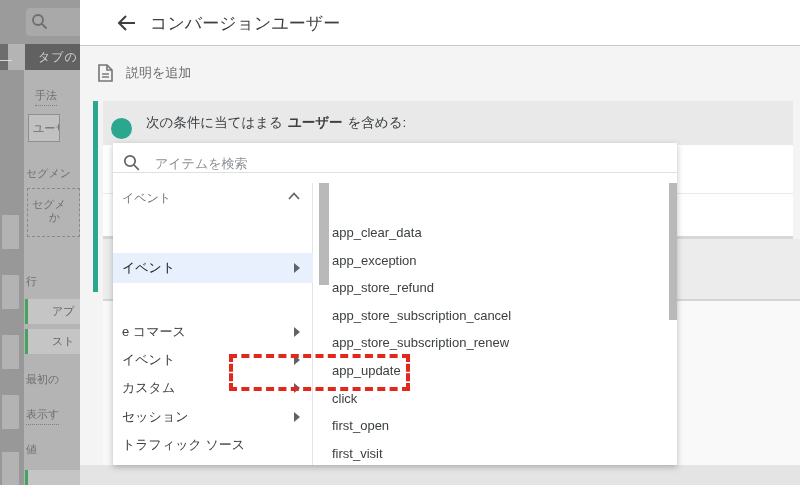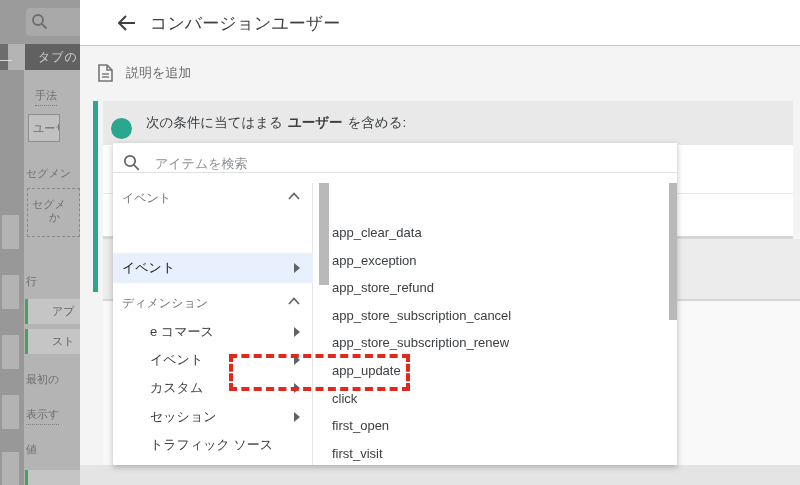--- a/index.html
+++ b/index.html
@@ -49,21 +49,21 @@
   .popup { left:33px; top:143px; width:564px; height:322px; background:#ffffff; box-shadow:0 2px 6px rgba(60,64,67,.35); z-index:3; overflow:hidden; }
   .pp-search { position:absolute; left:0; top:0; width:564px; height:30px; border-bottom:1px solid #e0e0e0; }
   .pp-search-icon { position:absolute; left:10px; top:11px; }
   .pp-search-input { position:absolute; left:42px; top:8px; width:300px; height:24px; border:none; outline:none; font-size:13px; color:#3c4043; background:transparent; }
   .pp-search-input::placeholder { color:#8a8f94; }
   .pp-left { position:absolute; left:0; top:40px; width:200px; height:282px; border-right:1px solid #e4e4e4; }
   .pp-hdr { position:absolute; left:0; width:200px; height:30px; color:#70757a; font-size:12px; line-height:30px; padding-left:9px; }
   .pp-hdr .chev { position:absolute; right:13px; top:9px; }
   .pp-sel { position:absolute; left:0; top:70px; width:200px; height:30px; background:#E8F0FE; color:#1b1b1b; font-size:13px; line-height:30px; padding-left:9px; cursor:pointer; }
   .pp-items { position:absolute; left:0; top:135px; width:200px; }
-  .pp-item { position:relative; height:28.2px; color:#3c4043; font-size:13px; line-height:28.2px; padding-left:9px; cursor:pointer; white-space:nowrap;margin-left:28px; }
+  .pp-item { position:relative; height:28.2px; color:#3c4043; font-size:13px; line-height:28.2px; padding-left:9px; cursor:pointer; white-space:nowrap; }
   .tri { position:absolute; right:13px; top:50%; margin-top:-5px; width:0; height:0; border-left:6px solid #5f6368; border-top:5px solid transparent; border-bottom:5px solid transparent; }
   .pp-right { position:absolute; left:217px; top:40px; width:330px;margin-top:36px; }
   .pp-ritem { height:27.6px; color:#3c4043; font-size:13px; line-height:27.6px; padding-left:2px; cursor:pointer; white-space:nowrap; }
   .sb-thumb { position:absolute; background:#b9b9b9; }
   .sb-left { left:206px; top:40px; width:10px; height:102px; }
   .sb-right { left:556px; top:40px; width:8px; height:137px; }
 
   .anno { position:absolute; border:4px dashed #E0281C; z-index:4; }
   .anno-event { left:116px; top:211px; width:181px; height:37px; } 
 </style>
@@ -154,26 +154,20 @@
         <div class="pp-hdr" style="top:0">
           <span>イベント</span>
           <svg class="chev" width="12" height="8" viewBox="0 0 12 8">
               <polyline points="1,7 6,1.5 11,7" fill="none" stroke="#5f6368" stroke-width="1.7"></polyline>
             </svg>
         </div>
         <div class="pp-sel">
           <span>イベント</span>
           <span class="tri"></span>
         </div>
-        <div class="pp-hdr" style="top:105px">
-          <span>ディメンション</span>
-          <svg class="chev" width="12" height="8" viewBox="0 0 12 8">
-              <polyline points="1,7 6,1.5 11,7" fill="none" stroke="#5f6368" stroke-width="1.7"></polyline>
-            </svg>
-        </div>
         <div class="pp-items">
 
             <div class="pp-item"><span>e コマース</span><span class="tri"></span></div>
 
             <div class="pp-item"><span>イベント</span><span class="tri"></span></div>
 
             <div class="pp-item"><span>カスタム</span><span class="tri"></span></div>
 
 
             <div class="pp-item"><span>セッション</span><span class="tri"></span></div>

